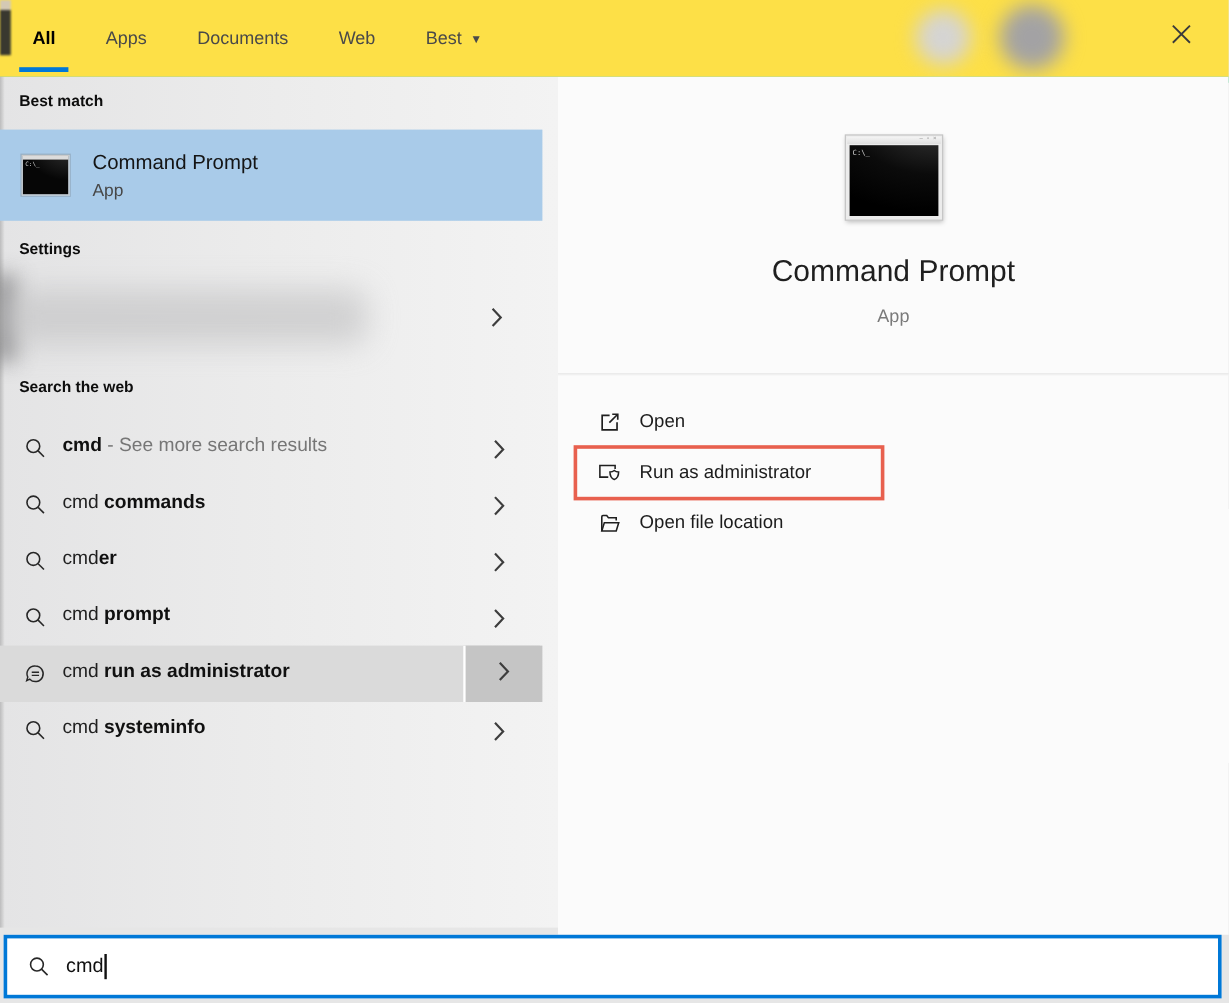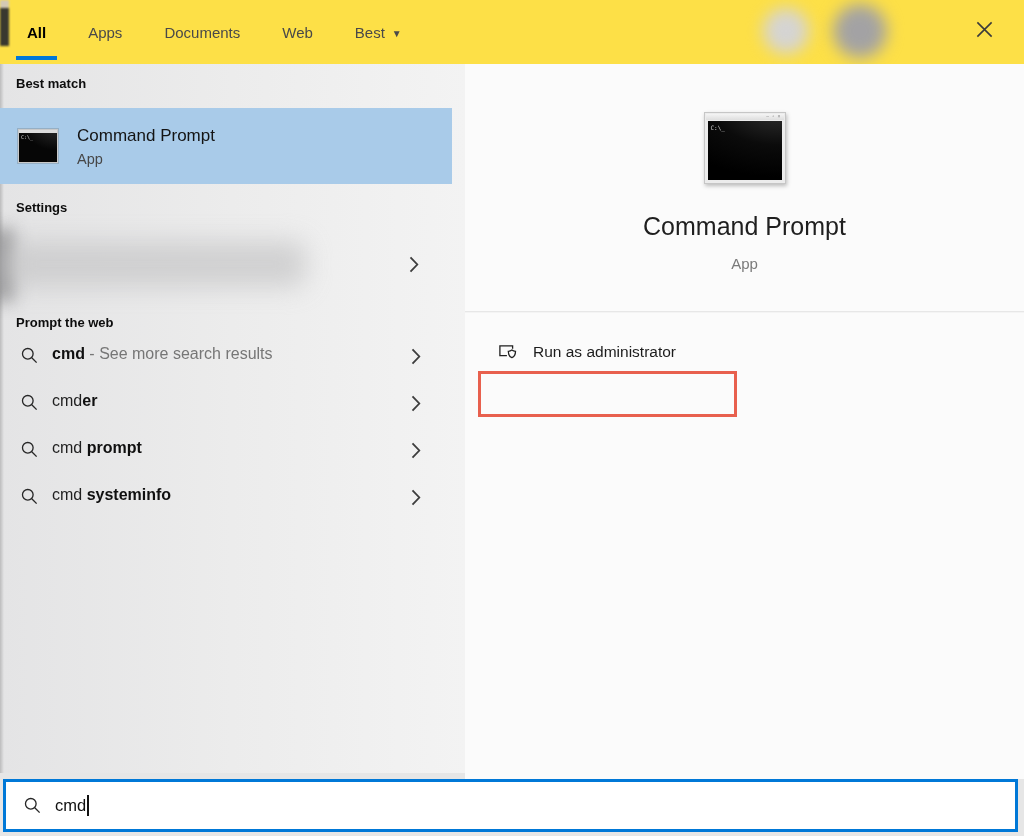--- a/index.html
+++ b/index.html
@@ -47,21 +47,21 @@
   .bm-text{margin-left:19px;}
   .bm-title{font-size:17px;color:#141414;}
   .bm-sub{font-size:14.5px;color:#474747;margin-top:5px;}
 
   .settings-row{position:absolute;left:0;top:163px;width:452px;height:76px;cursor:pointer;}
   .blur-blob-main{position:absolute;left:6px;top:14px;width:300px;height:46px;border-radius:12px;
     background:#c7c7c8;filter:blur(13px);opacity:.75;}
   .blur-blob-edge{position:absolute;left:-8px;top:2px;width:22px;height:72px;background:#7e7e80;filter:blur(9px);opacity:.8;}
   .settings-row .chev{position:absolute;left:409px;top:29px;}
 
-  .web-list{position:absolute;left:0;top:268px;width:465px;}
+  .web-list{position:absolute;left:0;top:286px;width:465px;}
   .web-row{position:relative;height:47px;cursor:pointer;}
   .web-row.highlight{background:#dadada;width:450px;}
   .web-row .sicon{position:absolute;left:20px;top:14px;}
   .web-row .wtext{position:absolute;left:52px;top:13px;font-size:16px;color:#1f1f1f;white-space:nowrap;}
   .part-bold{font-weight:bold;color:#101010;}
   .part-muted{color:#767676;}
   .web-row .chev{position:absolute;left:411px;top:16px;}
   .chev-box{position:absolute;left:386px;top:0;width:64px;height:47px;background:#c5c5c5;border-left:2px solid #ffffff;display:flex;align-items:center;justify-content:center;}
   .chev-box .chev{position:static;}
 
@@ -143,52 +143,75 @@
     <div class="section-header hdr-settings">Settings</div>
 
     <div class="settings-row">
       <div class="blur-blob-edge"></div>
       <div class="blur-blob-main"></div>
       <span class="chev" id="settings-chev-slot"><svg viewBox="0 0 9 16" width="10" height="17">
             <path d="M1.2 1.2 L7.6 8 L1.2 14.8" fill="none" stroke="#3d3d3d" stroke-width="1.7"></path>
           </svg></span>
     </div>
 
-    <div class="section-header hdr-web">Prompt the web</div>
+    <div class="section-header hdr-web">Search the web</div>
 
     <div class="web-list" id="web-list">
         <div class="web-row">
           <span class="sicon"><svg viewBox="0 0 20 20" width="19" height="19">
               <circle cx="8.2" cy="8.2" r="5.6" fill="none" stroke="#272727" stroke-width="1.4"></circle>
               <line x1="12.4" y1="12.4" x2="17.5" y2="17.5" stroke="#272727" stroke-width="1.4"></line>
             </svg></span>
           <span class="wtext"><span class="part-bold">cmd</span><span class="part-muted"> - See more search results</span></span>
           <span class="chev"><svg viewBox="0 0 9 16" width="10" height="17">
               <path d="M1.2 1.2 L7.6 8 L1.2 14.8" fill="none" stroke="#3d3d3d" stroke-width="1.7"></path>
             </svg></span>
         </div>
         <div class="web-row">
           <span class="sicon"><svg viewBox="0 0 20 20" width="19" height="19">
               <circle cx="8.2" cy="8.2" r="5.6" fill="none" stroke="#272727" stroke-width="1.4"></circle>
               <line x1="12.4" y1="12.4" x2="17.5" y2="17.5" stroke="#272727" stroke-width="1.4"></line>
             </svg></span>
+          <span class="wtext"><span class="part-normal">cmd </span><span class="part-bold">commands</span></span>
+          <span class="chev"><svg viewBox="0 0 9 16" width="10" height="17">
+              <path d="M1.2 1.2 L7.6 8 L1.2 14.8" fill="none" stroke="#3d3d3d" stroke-width="1.7"></path>
+            </svg></span>
+        </div>
+        <div class="web-row">
+          <span class="sicon"><svg viewBox="0 0 20 20" width="19" height="19">
+              <circle cx="8.2" cy="8.2" r="5.6" fill="none" stroke="#272727" stroke-width="1.4"></circle>
+              <line x1="12.4" y1="12.4" x2="17.5" y2="17.5" stroke="#272727" stroke-width="1.4"></line>
+            </svg></span>
           <span class="wtext"><span class="part-normal">cmd</span><span class="part-bold">er</span></span>
           <span class="chev"><svg viewBox="0 0 9 16" width="10" height="17">
               <path d="M1.2 1.2 L7.6 8 L1.2 14.8" fill="none" stroke="#3d3d3d" stroke-width="1.7"></path>
             </svg></span>
         </div>
         <div class="web-row">
           <span class="sicon"><svg viewBox="0 0 20 20" width="19" height="19">
               <circle cx="8.2" cy="8.2" r="5.6" fill="none" stroke="#272727" stroke-width="1.4"></circle>
               <line x1="12.4" y1="12.4" x2="17.5" y2="17.5" stroke="#272727" stroke-width="1.4"></line>
             </svg></span>
           <span class="wtext"><span class="part-normal">cmd </span><span class="part-bold">prompt</span></span>
           <span class="chev"><svg viewBox="0 0 9 16" width="10" height="17">
               <path d="M1.2 1.2 L7.6 8 L1.2 14.8" fill="none" stroke="#3d3d3d" stroke-width="1.7"></path>
             </svg></span>
+        </div>
+        <div class="web-row highlight">
+          <span class="sicon"><svg viewBox="0 0 20 20" width="19" height="19">
+              <path d="M10 3.2a6.8 6.8 0 1 1-4.9 11.5L2.4 16l.9-3.1A6.8 6.8 0 0 1 10 3.2z" fill="none" stroke="#272727" stroke-width="1.3"></path>
+              <line x1="6.8" y1="8.6" x2="13.2" y2="8.6" stroke="#272727" stroke-width="1.2"></line>
+              <line x1="6.8" y1="11.4" x2="13.2" y2="11.4" stroke="#272727" stroke-width="1.2"></line>
+            </svg></span>
+          <span class="wtext"><span class="part-normal">cmd </span><span class="part-bold">run as administrator</span></span>
+          <span class="chev-box">
+            <span class="chev"><svg viewBox="0 0 9 16" width="10" height="17">
+                <path d="M1.2 1.2 L7.6 8 L1.2 14.8" fill="none" stroke="#3d3d3d" stroke-width="1.7"></path>
+              </svg></span>
+          </span>
         </div>
         <div class="web-row">
           <span class="sicon"><svg viewBox="0 0 20 20" width="19" height="19">
               <circle cx="8.2" cy="8.2" r="5.6" fill="none" stroke="#272727" stroke-width="1.4"></circle>
               <line x1="12.4" y1="12.4" x2="17.5" y2="17.5" stroke="#272727" stroke-width="1.4"></line>
             </svg></span>
           <span class="wtext"><span class="part-normal">cmd </span><span class="part-bold">systeminfo</span></span>
           <span class="chev"><svg viewBox="0 0 9 16" width="10" height="17">
               <path d="M1.2 1.2 L7.6 8 L1.2 14.8" fill="none" stroke="#3d3d3d" stroke-width="1.7"></path>
             </svg></span>
@@ -199,28 +222,47 @@
   <div class="right-pane">
     <div class="win-large">
       <div class="tbar"></div>
       <div class="scr"></div>
     </div>
     <div class="rp-title">Command Prompt</div>
     <div class="rp-sub">App</div>
     <div class="rp-divider"></div>
     <div class="actions" id="actions-list">
       <div class="red-box"></div>
+    <div class="action-row">
+          <span class="action-icon">
+            <svg viewBox="0 0 20 20" width="20" height="20" fill="none" stroke="#1f1f1f" stroke-width="1.4">
+              <path d="M10 4.2H3.8v12h12.4V9.8"></path>
+              <path d="M9.8 10.2 L16.6 3.4"></path>
+              <path d="M12.2 3.2h4.6v4.6"></path>
+            </svg>
+          </span>
+          <span class="action-label">Open</span>
+        </div>
         <div class="action-row">
           <span class="action-icon">
             <svg viewBox="0 0 22 20" width="22" height="20" fill="none" stroke="#1f1f1f" stroke-width="1.3">
               <path d="M15.6 6.8V3.9H2.9v9.7h7"></path>
               <path d="M14.9 8.1c1.1.9 2.4 1.2 3.6 1.2 0 3.1-1.4 5.5-3.6 6.3-2.2-.8-3.6-3.2-3.6-6.3 1.2 0 2.5-.3 3.6-1.2z"></path>
             </svg>
           </span>
           <span class="action-label">Run as administrator</span>
+        </div>
+        <div class="action-row">
+          <span class="action-icon">
+            <svg viewBox="0 0 20 20" width="20" height="20" fill="none" stroke="#1f1f1f" stroke-width="1.3">
+              <path d="M3.5 16.5V4.6c0-.6.4-1 1-1h3.1L9 5.4h6.5v2.3"></path>
+              <path d="M3.5 16.5l2.1-6.9h12l-2.1 6.9z"></path>
+            </svg>
+          </span>
+          <span class="action-label">Open file location</span>
         </div>
       </div>
   </div>
 
   <div class="search-bar">
     <span class="sicon" id="search-icon-slot">
         <svg viewBox="0 0 20 20" width="19" height="19">
           <circle cx="8.2" cy="8.2" r="5.6" fill="none" stroke="#272727" stroke-width="1.4"></circle>
           <line x1="12.4" y1="12.4" x2="17.5" y2="17.5" stroke="#272727" stroke-width="1.4"></line>
         </svg>

